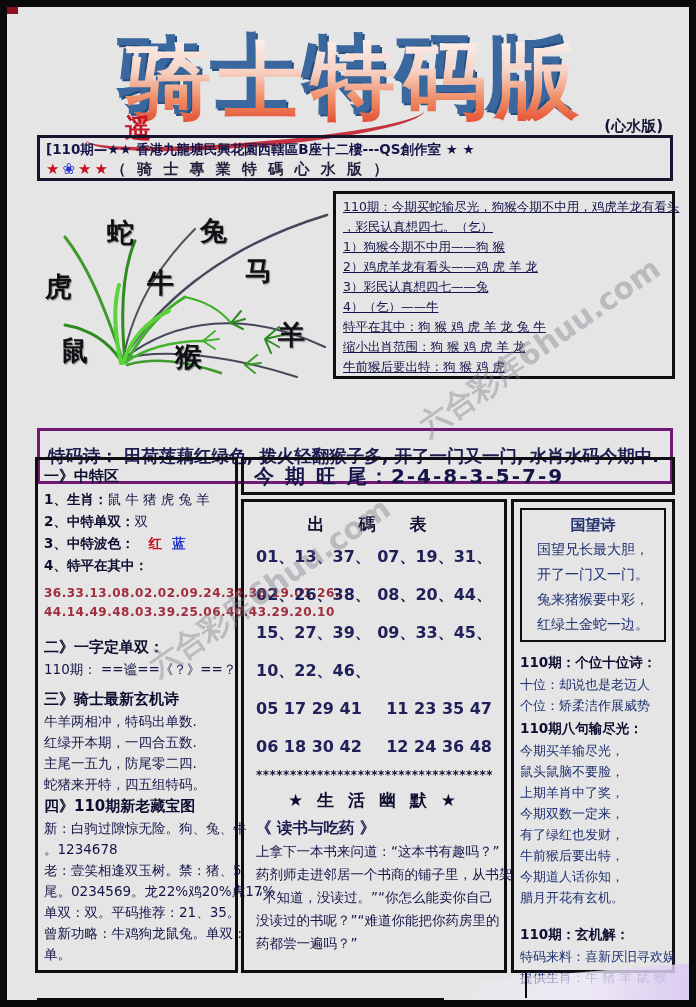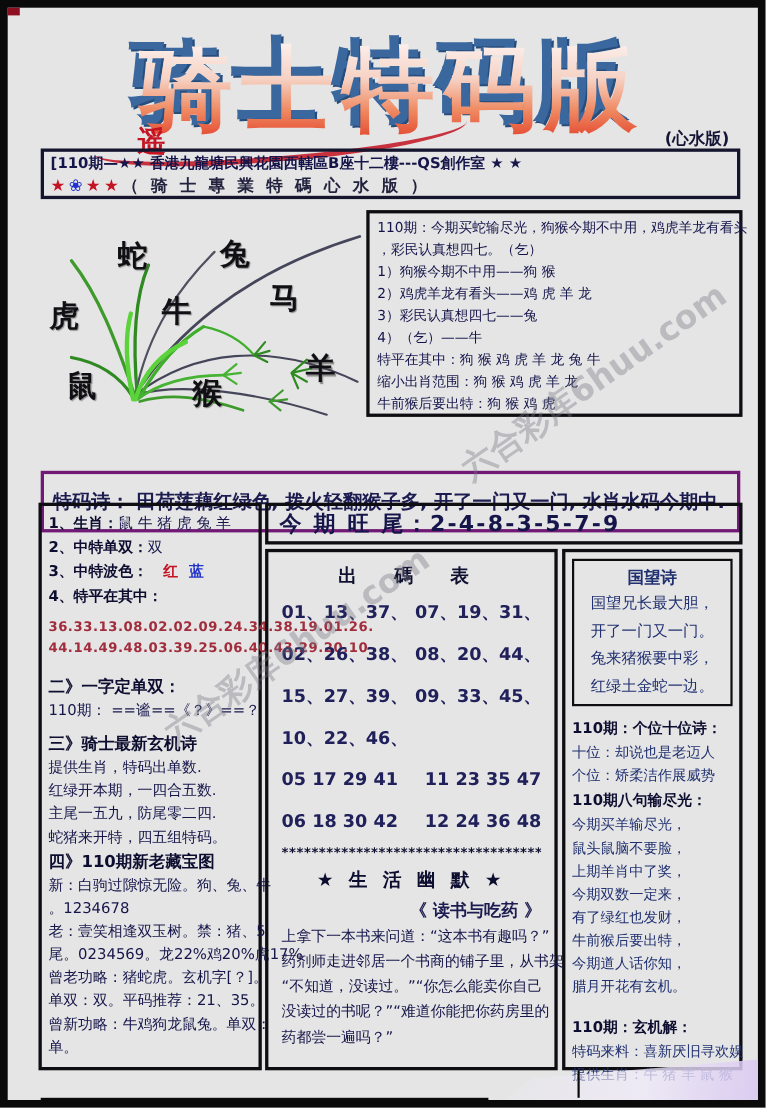--- a/index.html
+++ b/index.html
@@ -31,21 +31,21 @@
   .plant-box{position:absolute;left:28px;top:182px;width:296px;height:192px;}
   .plant-box svg{position:absolute;left:0;top:0;}
   .zchar{position:absolute;font-size:27px;font-weight:bold;color:#101014;
         text-shadow:1px 1px 1px rgba(60,60,60,.55);}
   .z0{left:72px;top:26px;} .z1{left:165px;top:24px;} .z2{left:210px;top:64px;}
   .z3{left:10px;top:80px;} .z4{left:112px;top:76px;} .z5{left:243px;top:128px;}
   .z6{left:26px;top:144px;} .z7{left:140px;top:150px;}
 
   .forecast-box{position:absolute;left:326px;top:184px;width:342px;height:188px;
         border:3px solid #0d0d12;padding:3px 7px;}
-  .forecast-ln{font-size:12.5px;color:#13134a;line-height:20px;white-space:nowrap;}
+  .forecast-ln{font-size:12.5px;color:#13134a;line-height:20px;white-space:nowrap;text-decoration:underline;}
 
   
   .poem-box{position:absolute;left:30px;top:384px;width:636px;height:56px;
         border:3px solid #701a75;display:flex;align-items:center;padding:0 8px;margin-top:37px;}
   .poem-text{font-size:17.5px;font-weight:bold;color:#1c1c50;white-space:nowrap;}
 
   
   .col-left{position:absolute;left:28px;top:450px;width:203px;height:516px;
         border:3px solid #0d0d12;padding:5px 6px;}
   .h{font-size:15px;font-weight:bold;color:#0d0d30;line-height:23px;white-space:nowrap;}
@@ -64,21 +64,21 @@
   .col-mid{position:absolute;left:234px;top:492px;width:266px;height:474px;
         border:3px solid #0d0d12;padding:8px 12px 0 12px;}
   .codes-title{text-align:center;font-size:17px;font-weight:bold;color:#101030;
         letter-spacing:14px;line-height:28px;}
   .codes-row{display:flex;justify-content:space-between;font-size:16px;font-weight:bold;
         color:#20205a;line-height:38px;white-space:nowrap;}
   .stars-line{font-size:12px;font-weight:bold;color:#101030;letter-spacing:.5px;
         line-height:18px;overflow:hidden;white-space:nowrap;}
   .humor-title{text-align:center;font-size:17px;font-weight:bold;color:#0d0d30;
         letter-spacing:4px;line-height:32px;}
-  .humor-sub{text-align:right;font-size:15.5px;font-weight:bold;color:#1c1c50;line-height:24px;}
+  .humor-sub{text-align:left;font-size:15.5px;font-weight:bold;color:#1c1c50;line-height:24px;}
   .humor-ln{font-size:13.5px;color:#15154a;line-height:23px;white-space:nowrap;}
 
   .col-right{position:absolute;left:504px;top:492px;width:164px;height:474px;
         border:3px solid #0d0d12;padding:6px 6px;}
   .gw-box{border:2px solid #0d0d12;padding:3px 2px;margin-bottom:8px;text-align:center;}
   .gw-title{font-size:15px;font-weight:bold;color:#203070;line-height:24px;}
   .gw-ln{font-size:14px;color:#203070;line-height:25px;white-space:nowrap;}
   .r-h{font-size:13.5px;font-weight:bold;color:#0d0d30;line-height:24px;white-space:nowrap;}
   .r-ln{font-size:13px;color:#203070;line-height:21px;white-space:nowrap;}
 
@@ -153,42 +153,42 @@
     <div class="forecast-ln">特平在其中：狗 猴 鸡 虎 羊 龙 兔 牛</div>
     <div class="forecast-ln">缩小出肖范围：狗 猴 鸡 虎 羊 龙</div>
     <div class="forecast-ln">牛前猴后要出特：狗 猴 鸡 虎</div>
   </div>
 
   <div class="poem-box">
     <span class="poem-text">特码诗： 田荷莲藕红绿色, 拨火轻翻猴子多, 开了一门又一门, 水肖水码今期中.</span>
   </div>
 
   <div class="col-left">
+    <div class="h">一》中特区</div>
     <div class="item"><b>1、生肖：</b><span>鼠 牛 猪 虎 兔 羊</span></div>
     <div class="item"><b>2、中特单双：</b><span>双</span></div>
     <div class="item"><b>3、中特波色：</b><span class="red-t">红</span><span class="blue-t">蓝</span></div>
     <div class="item"><b>4、特平在其中：</b></div>
     <div class="gap8"></div>
     <div class="nums">36.33.13.08.02.02.09.24.34.38.19.01.26.</div>
     <div class="nums">44.14.49.48.03.39.25.06.40.43.29.20.10</div>
     <div class="gap14"></div>
     <div class="h">二》一字定单双：</div>
     <div class="ln">110期： ==谧==《？》==？</div>
     <div class="gap8"></div>
     <div class="h">三》骑士最新玄机诗</div>
-    <div class="ln">提供生肖，特码出单数.</div>
+    <div class="ln">牛羊两相冲，特码出单数.</div>
     <div class="ln">红绿开本期，一四合五数.</div>
     <div class="ln">主尾一五九，防尾零二四.</div>
     <div class="ln">蛇猪来开特，四五组特码。</div>
     <div class="h">四》110期新老藏宝图</div>
     <div class="ln">新：白驹过隙惊无险。狗、兔、牛</div>
     <div class="ln">。1234678</div>
     <div class="ln">老：壹笑相逢双玉树。禁：猪、5</div>
     <div class="ln">尾。0234569。龙22%鸡20%虎17%</div>
-    <div class="ln">曾老功略：猪蛇虎。玄机字[？]。</div>
     <div class="ln">单双：双。平码推荐：21、35。</div>
     <div class="ln">曾新功略：牛鸡狗龙鼠兔。单双：</div>
     <div class="ln">单。</div>
   </div>
 
   <div class="wangwei-box">
     <span>今 期 旺 尾：</span>
     <span>2-4-8-3-5-7-9</span>
   </div>
 

